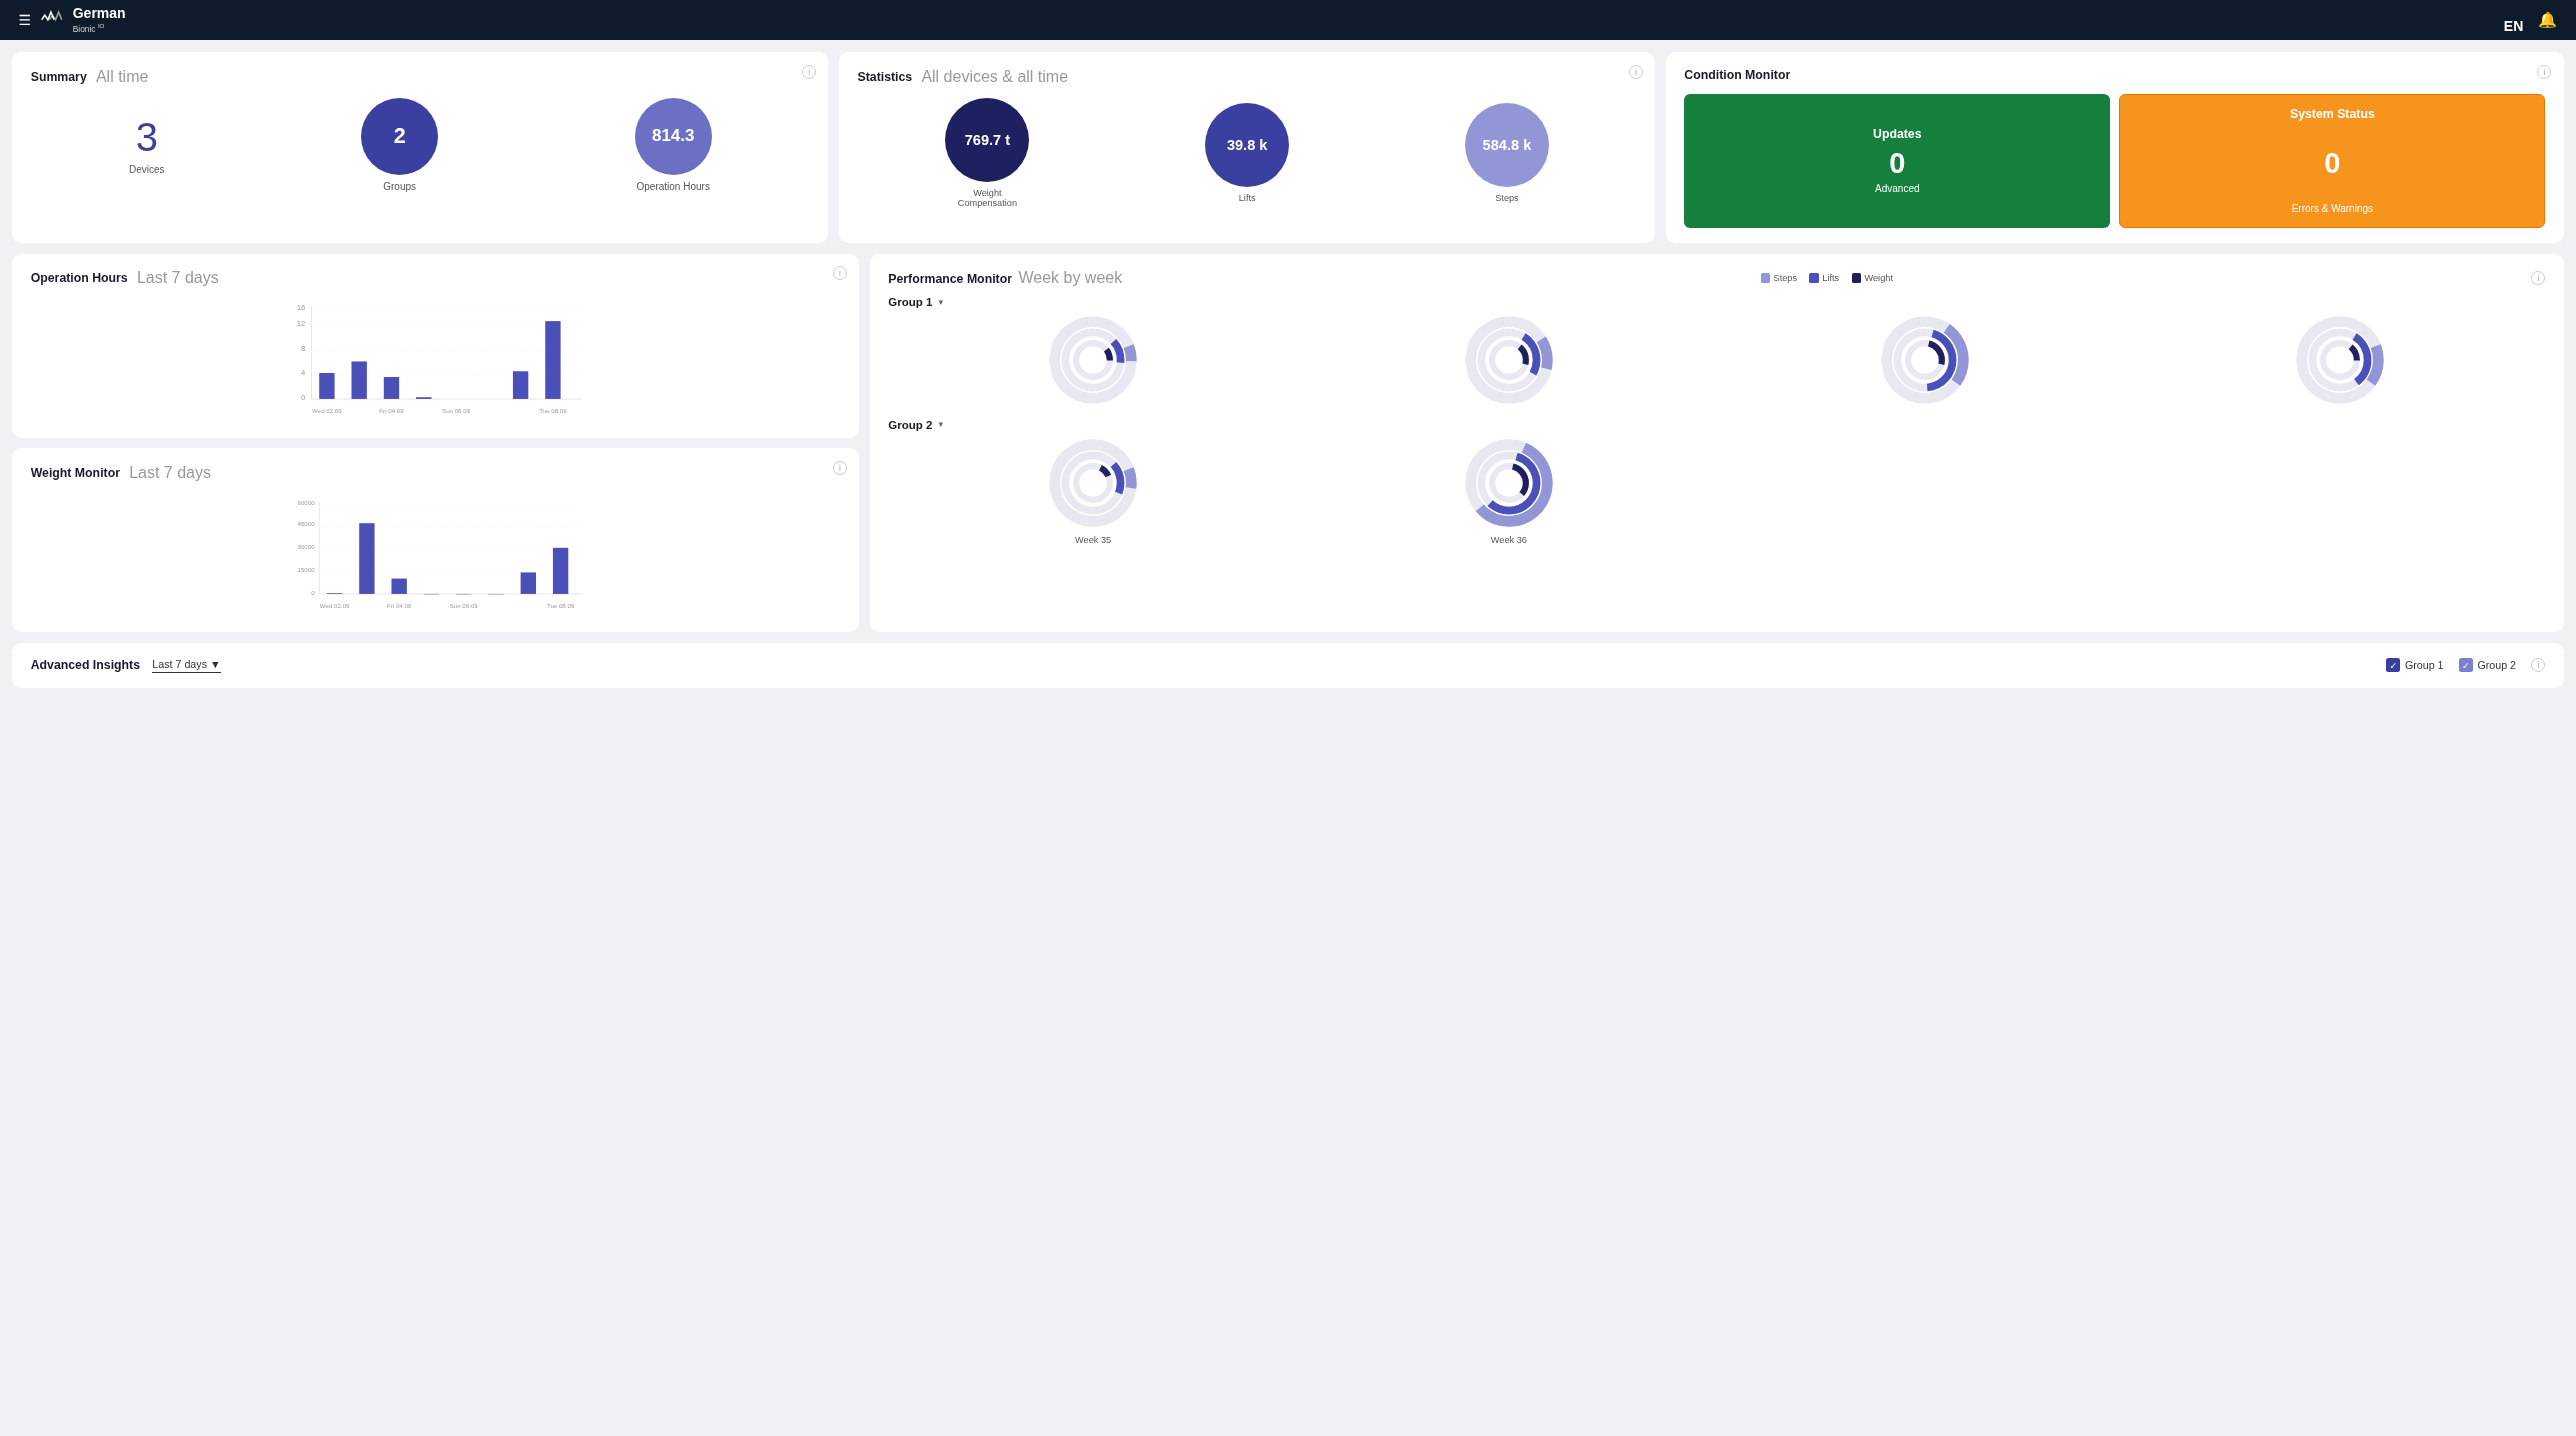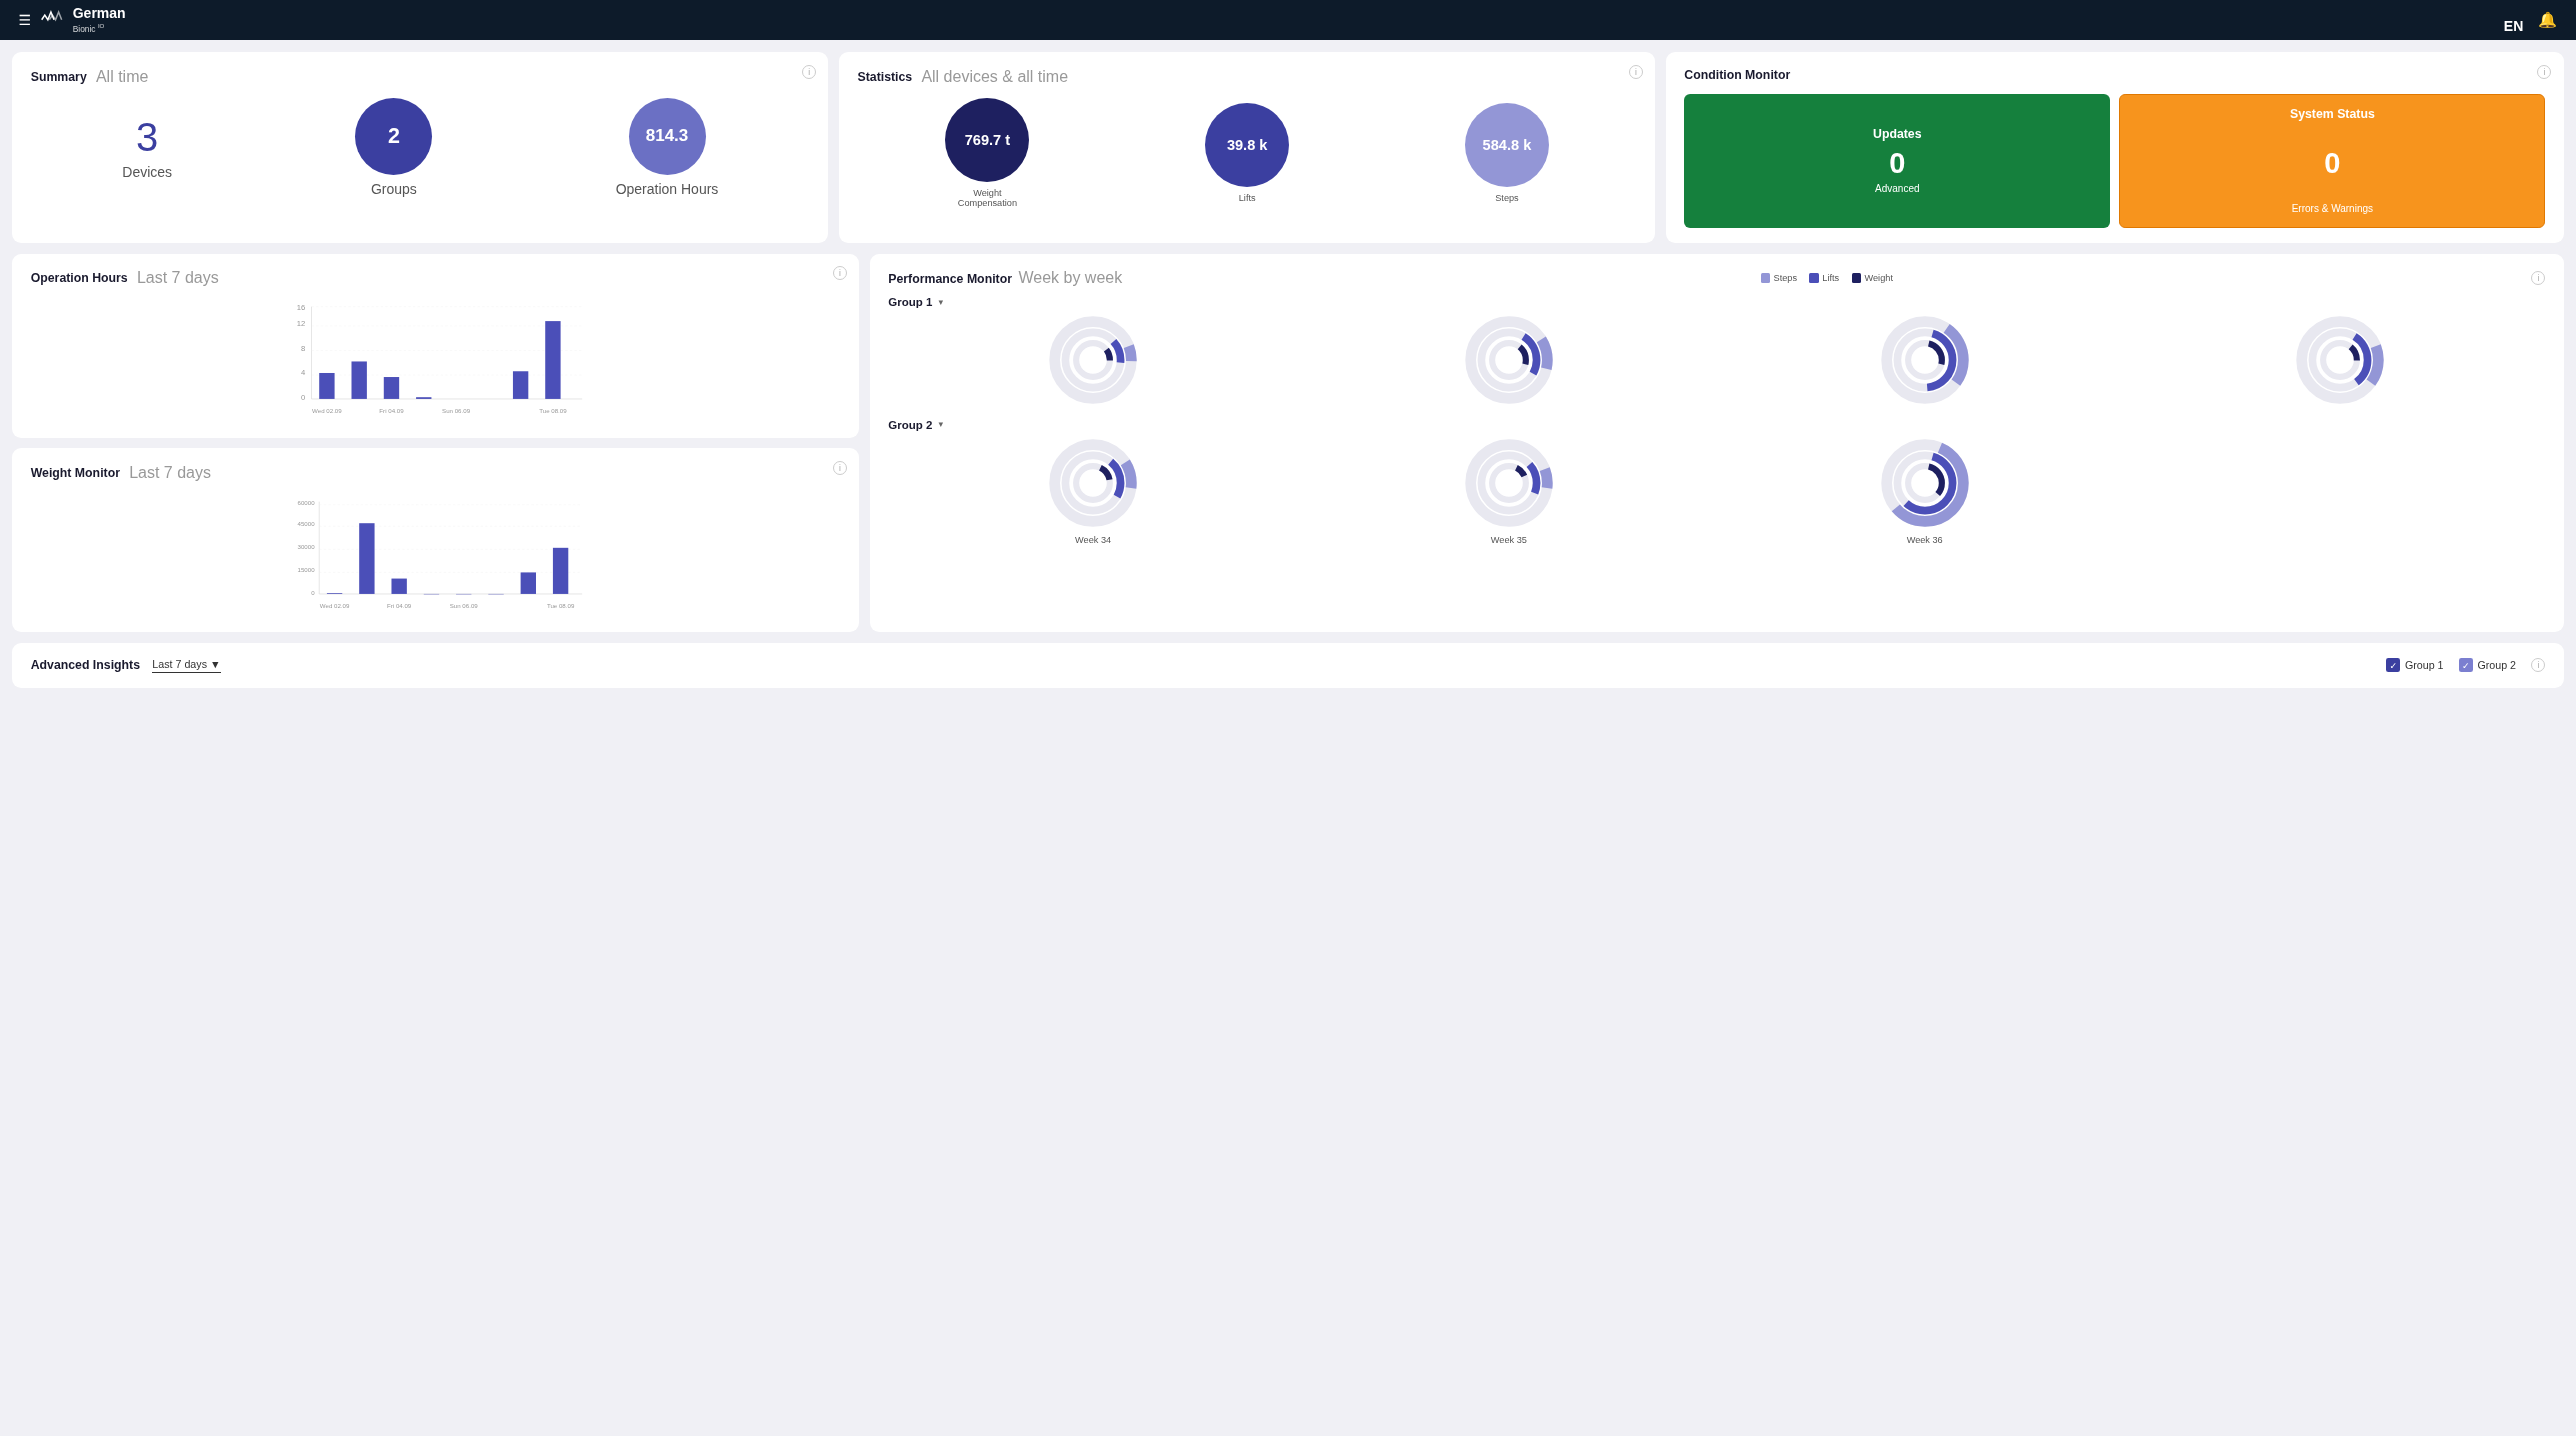--- a/index.html
+++ b/index.html
@@ -48,21 +48,21 @@
     .summary-items { display: flex; align-items: center; justify-content: space-around; }
     .summary-item { text-align: center; }
     .summary-number-plain { font-size: 40px; font-weight: 300; color: #3b3fa0; }
     .summary-circle {
       width: 77px; height: 77px; border-radius: 50%;
       display: flex; align-items: center; justify-content: center;
       font-size: 21.5px; font-weight: 700; color: white; margin: 0 auto 6.1px;
     }
     .circle-medium { background: #3b3fa0; }
     .circle-light { background: #6b70c4; }
-    .summary-label { font-size: 14px; color: #555; margin-top: 4.6px; }
+    .summary-label { font-size: 10px; color: #555; margin-top: 4.6px; }
 
     
     .stats-items { display: flex; align-items: center; justify-content: space-around; }
     .stats-item { text-align: center; }
     .stats-circle {
       width: 84px; height: 84px; border-radius: 50%;
       display: flex; align-items: center; justify-content: center;
       font-size: 17px; font-weight: 700; color: white; margin: 0 auto 6.1px;
     }
     .stats-dark { background: #1e2060; }
@@ -412,31 +412,20 @@
         </div>
       </div>
 
       <div class="group-selector">
         <span>Group 2</span>
         <span class="dropdown-arrow">▼</span>
       </div>
       <div class="perf-grid">
 
 
-        <div class="donut-container">
-          <svg width="92" height="92" viewBox="0 0 120 120">
-            <circle cx="60" cy="60" r="50" fill="none" stroke="#e8e8f0" stroke-width="14"></circle>
-            <circle cx="60" cy="60" r="36" fill="none" stroke="#e8e8f0" stroke-width="10"></circle>
-            <circle cx="60" cy="60" r="22" fill="none" stroke="#e8e8f0" stroke-width="8"></circle>
-            <circle cx="60" cy="60" r="50" fill="none" stroke="#9396d6" stroke-width="14" stroke-dasharray="35 279" stroke-dashoffset="-50" transform="rotate(-90 60 60)"></circle>
-            <circle cx="60" cy="60" r="36" fill="none" stroke="#4b4fb8" stroke-width="10" stroke-dasharray="50 176" stroke-dashoffset="-25" transform="rotate(-90 60 60)"></circle>
-            <circle cx="60" cy="60" r="22" fill="none" stroke="#1e2060" stroke-width="8" stroke-dasharray="20 118" stroke-dashoffset="-10" transform="rotate(-90 60 60)"></circle>
-          </svg>
-          <div class="donut-label">Week 34</div>
-        </div>
 
         <div class="donut-container">
           <svg width="92" height="92" viewBox="0 0 120 120">
             <circle cx="60" cy="60" r="50" fill="none" stroke="#e8e8f0" stroke-width="14"></circle>
             <circle cx="60" cy="60" r="36" fill="none" stroke="#e8e8f0" stroke-width="10"></circle>
             <circle cx="60" cy="60" r="22" fill="none" stroke="#e8e8f0" stroke-width="8"></circle>
             <circle cx="60" cy="60" r="50" fill="none" stroke="#9396d6" stroke-width="14" stroke-dasharray="25 289" stroke-dashoffset="-60" transform="rotate(-90 60 60)"></circle>
             <circle cx="60" cy="60" r="36" fill="none" stroke="#4b4fb8" stroke-width="10" stroke-dasharray="40 186" stroke-dashoffset="-30" transform="rotate(-90 60 60)"></circle>
             <circle cx="60" cy="60" r="22" fill="none" stroke="#1e2060" stroke-width="8" stroke-dasharray="15 123" stroke-dashoffset="-10" transform="rotate(-90 60 60)"></circle>
           </svg>

